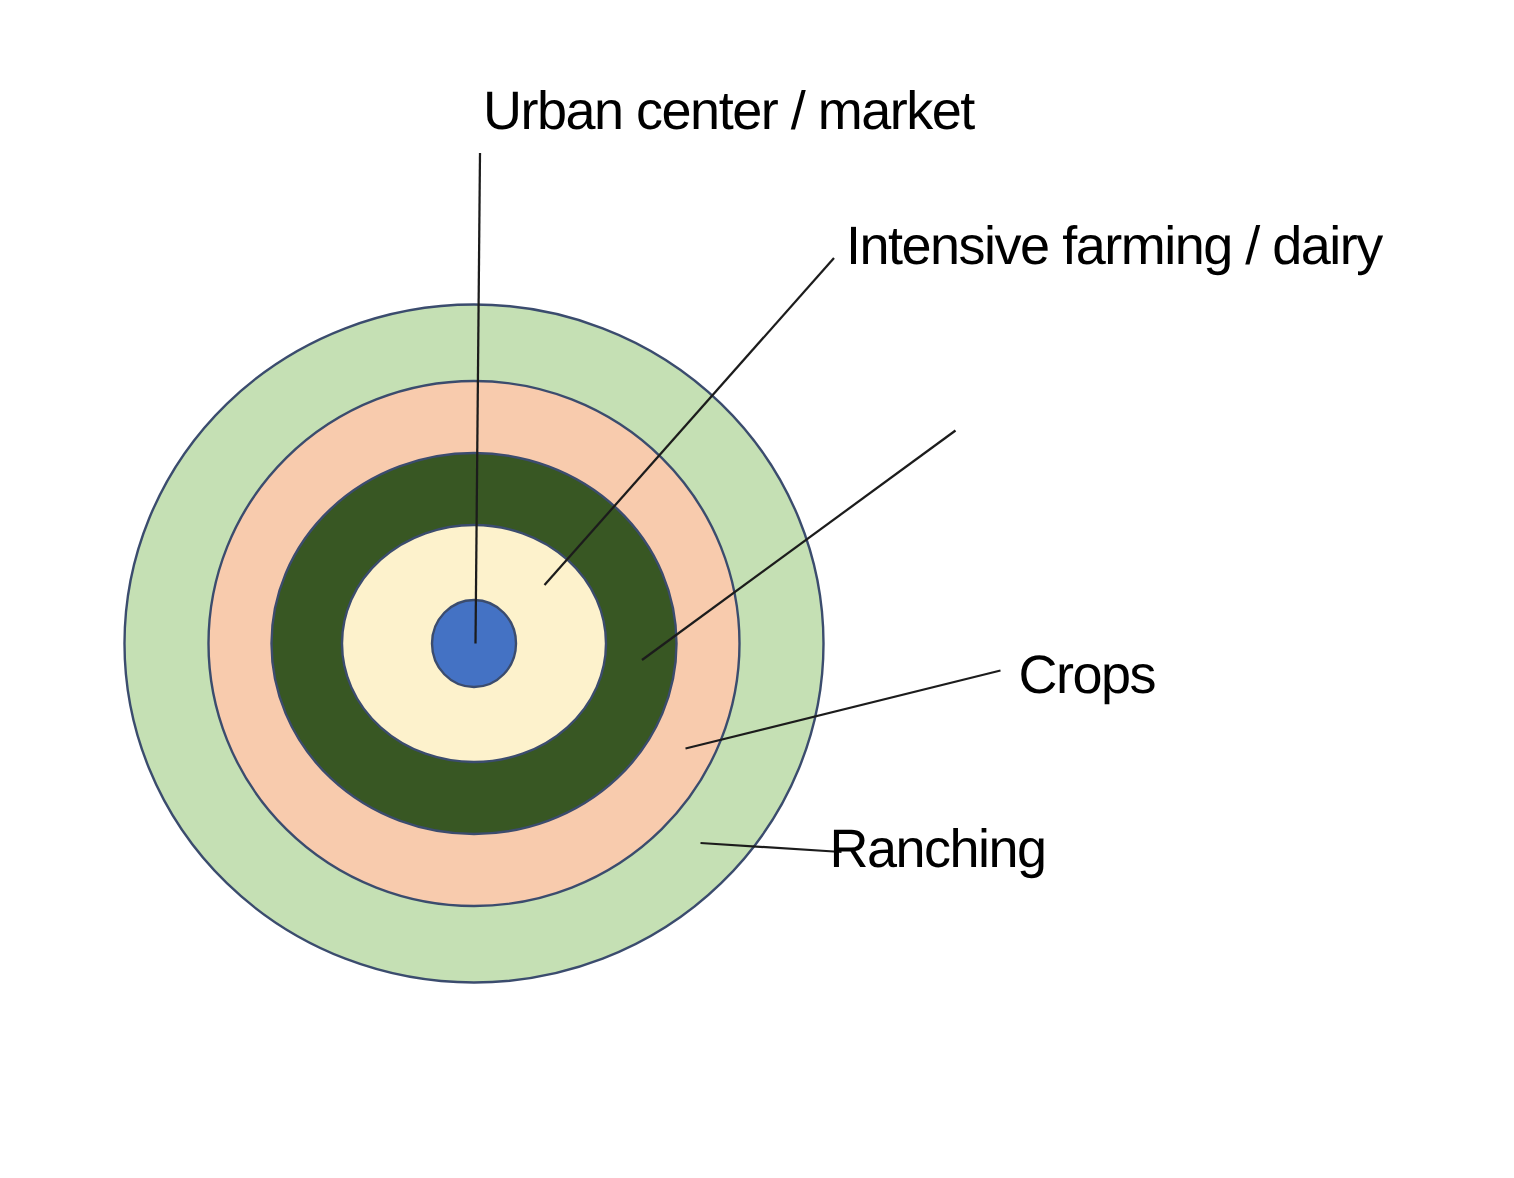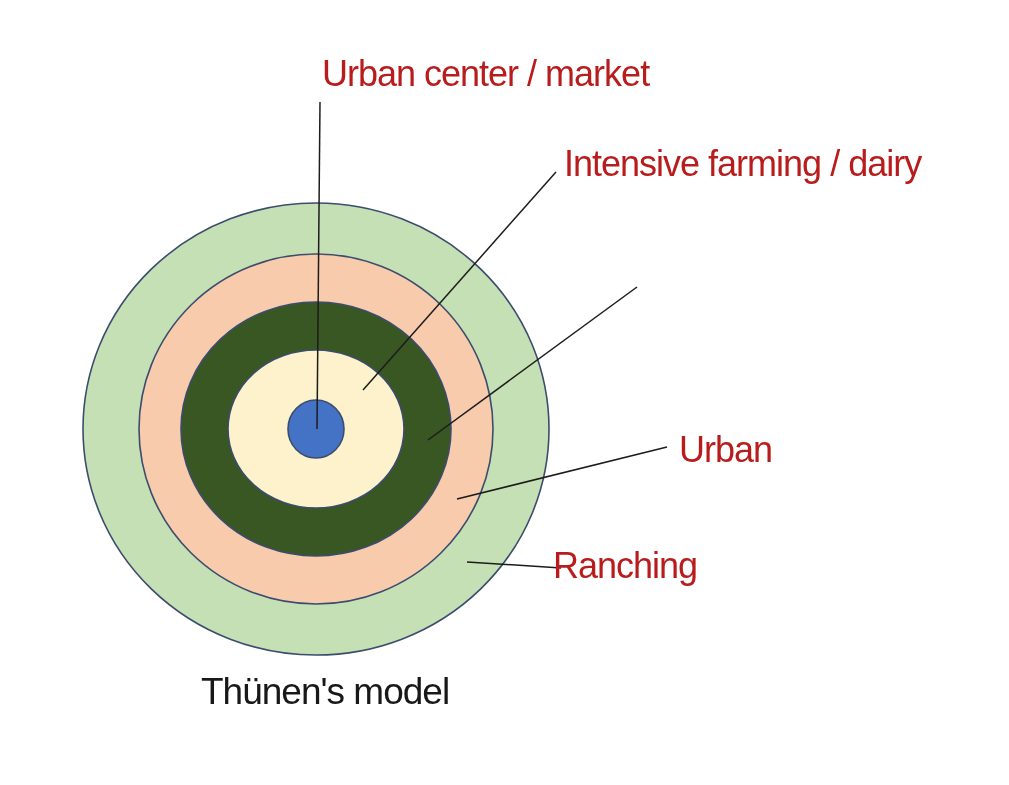--- a/index.html
+++ b/index.html
@@ -20,21 +20,21 @@
     left: 0;
     top: 0;
     width: 1009px;
     height: 785px;
   }
   .callout-label {
     position: absolute;
     font-size: 36px;
     line-height: 1.05;
     letter-spacing: -1px;
-    color: #b91c1c;
+    color: #000000;
     white-space: nowrap;
   }
   .diagram-title {
     position: absolute;
     left: 201px;
     top: 671px;
     font-size: 37px;
     letter-spacing: -1px;
     color: #181818;
     white-space: nowrap;
@@ -57,18 +57,17 @@
         <line x1="320" y1="102" x2="317" y2="429" stroke="#1c1c1c" stroke-width="1.5"></line>
         <line x1="556" y1="172" x2="363" y2="390" stroke="#1c1c1c" stroke-width="1.5"></line>
         <line x1="637" y1="287" x2="428" y2="440" stroke="#1c1c1c" stroke-width="1.5"></line>
         <line x1="667" y1="447" x2="457" y2="499" stroke="#1c1c1c" stroke-width="1.5"></line>
         <line x1="561" y1="568" x2="467" y2="562" stroke="#1c1c1c" stroke-width="1.5"></line>
       </g>
   </svg>
 
   <div class="callout-label" style="left: 322px; top: 55px;">Urban center / market</div>
   <div class="callout-label" style="left: 564px; top: 145px;">Intensive farming / dairy</div>
-  <div class="callout-label" style="left: 679px; top: 431px;">Urban</div>
+  <div class="callout-label" style="left: 679px; top: 431px;">Crops</div>
   <div class="callout-label" style="left: 553px; top: 547px;">Ranching</div>
 
-  <div class="diagram-title">Thünen's model</div>
 
 </div>
 
 </body></html>

